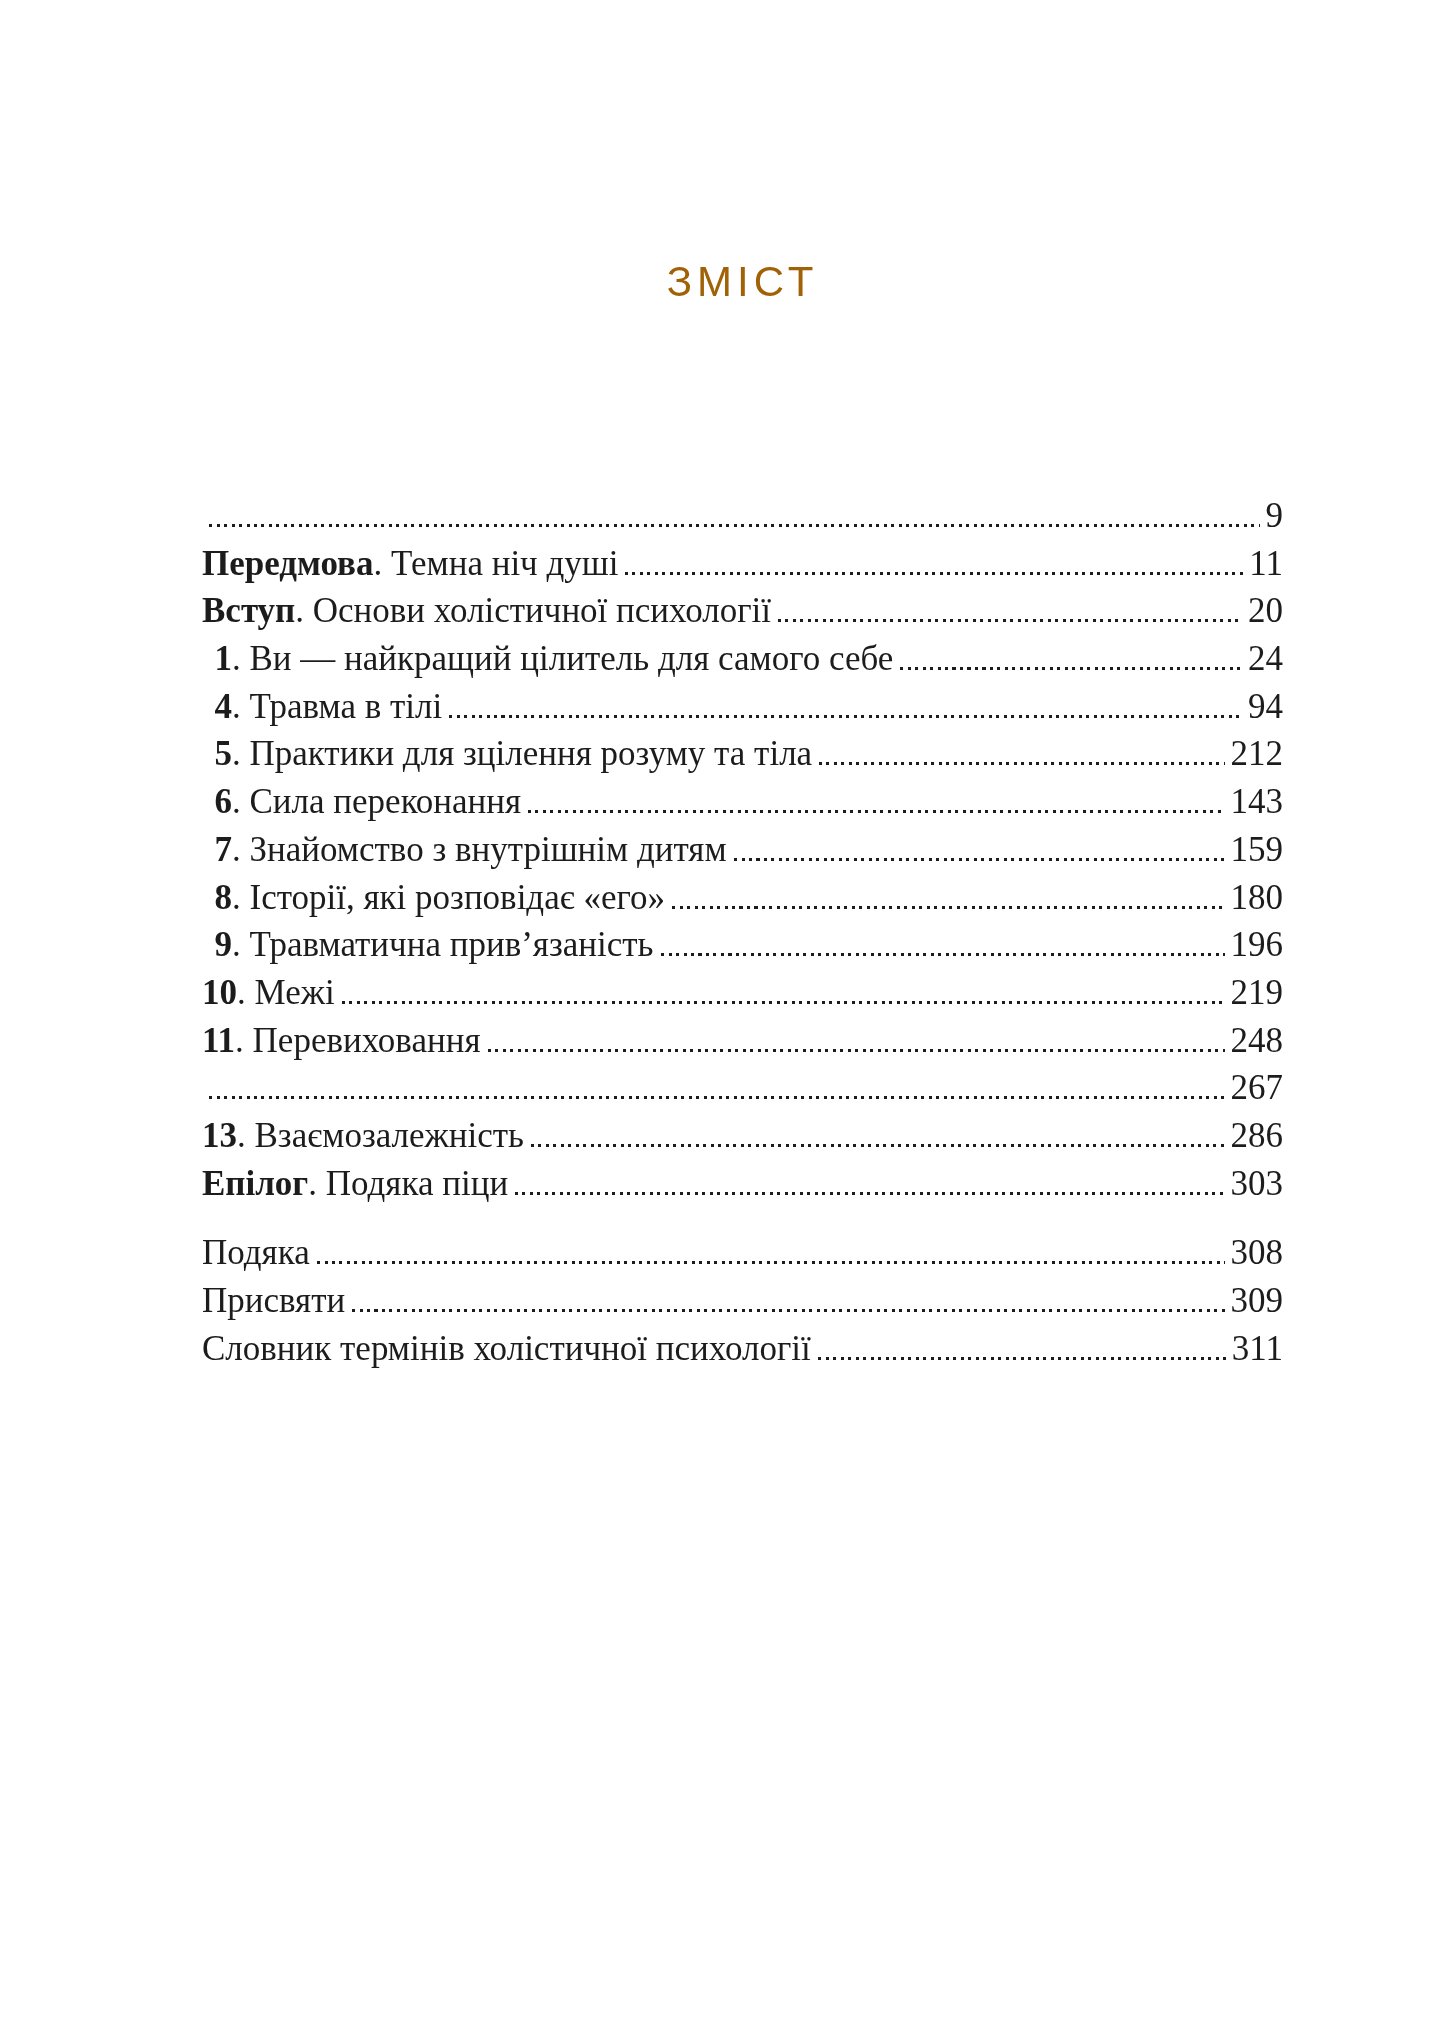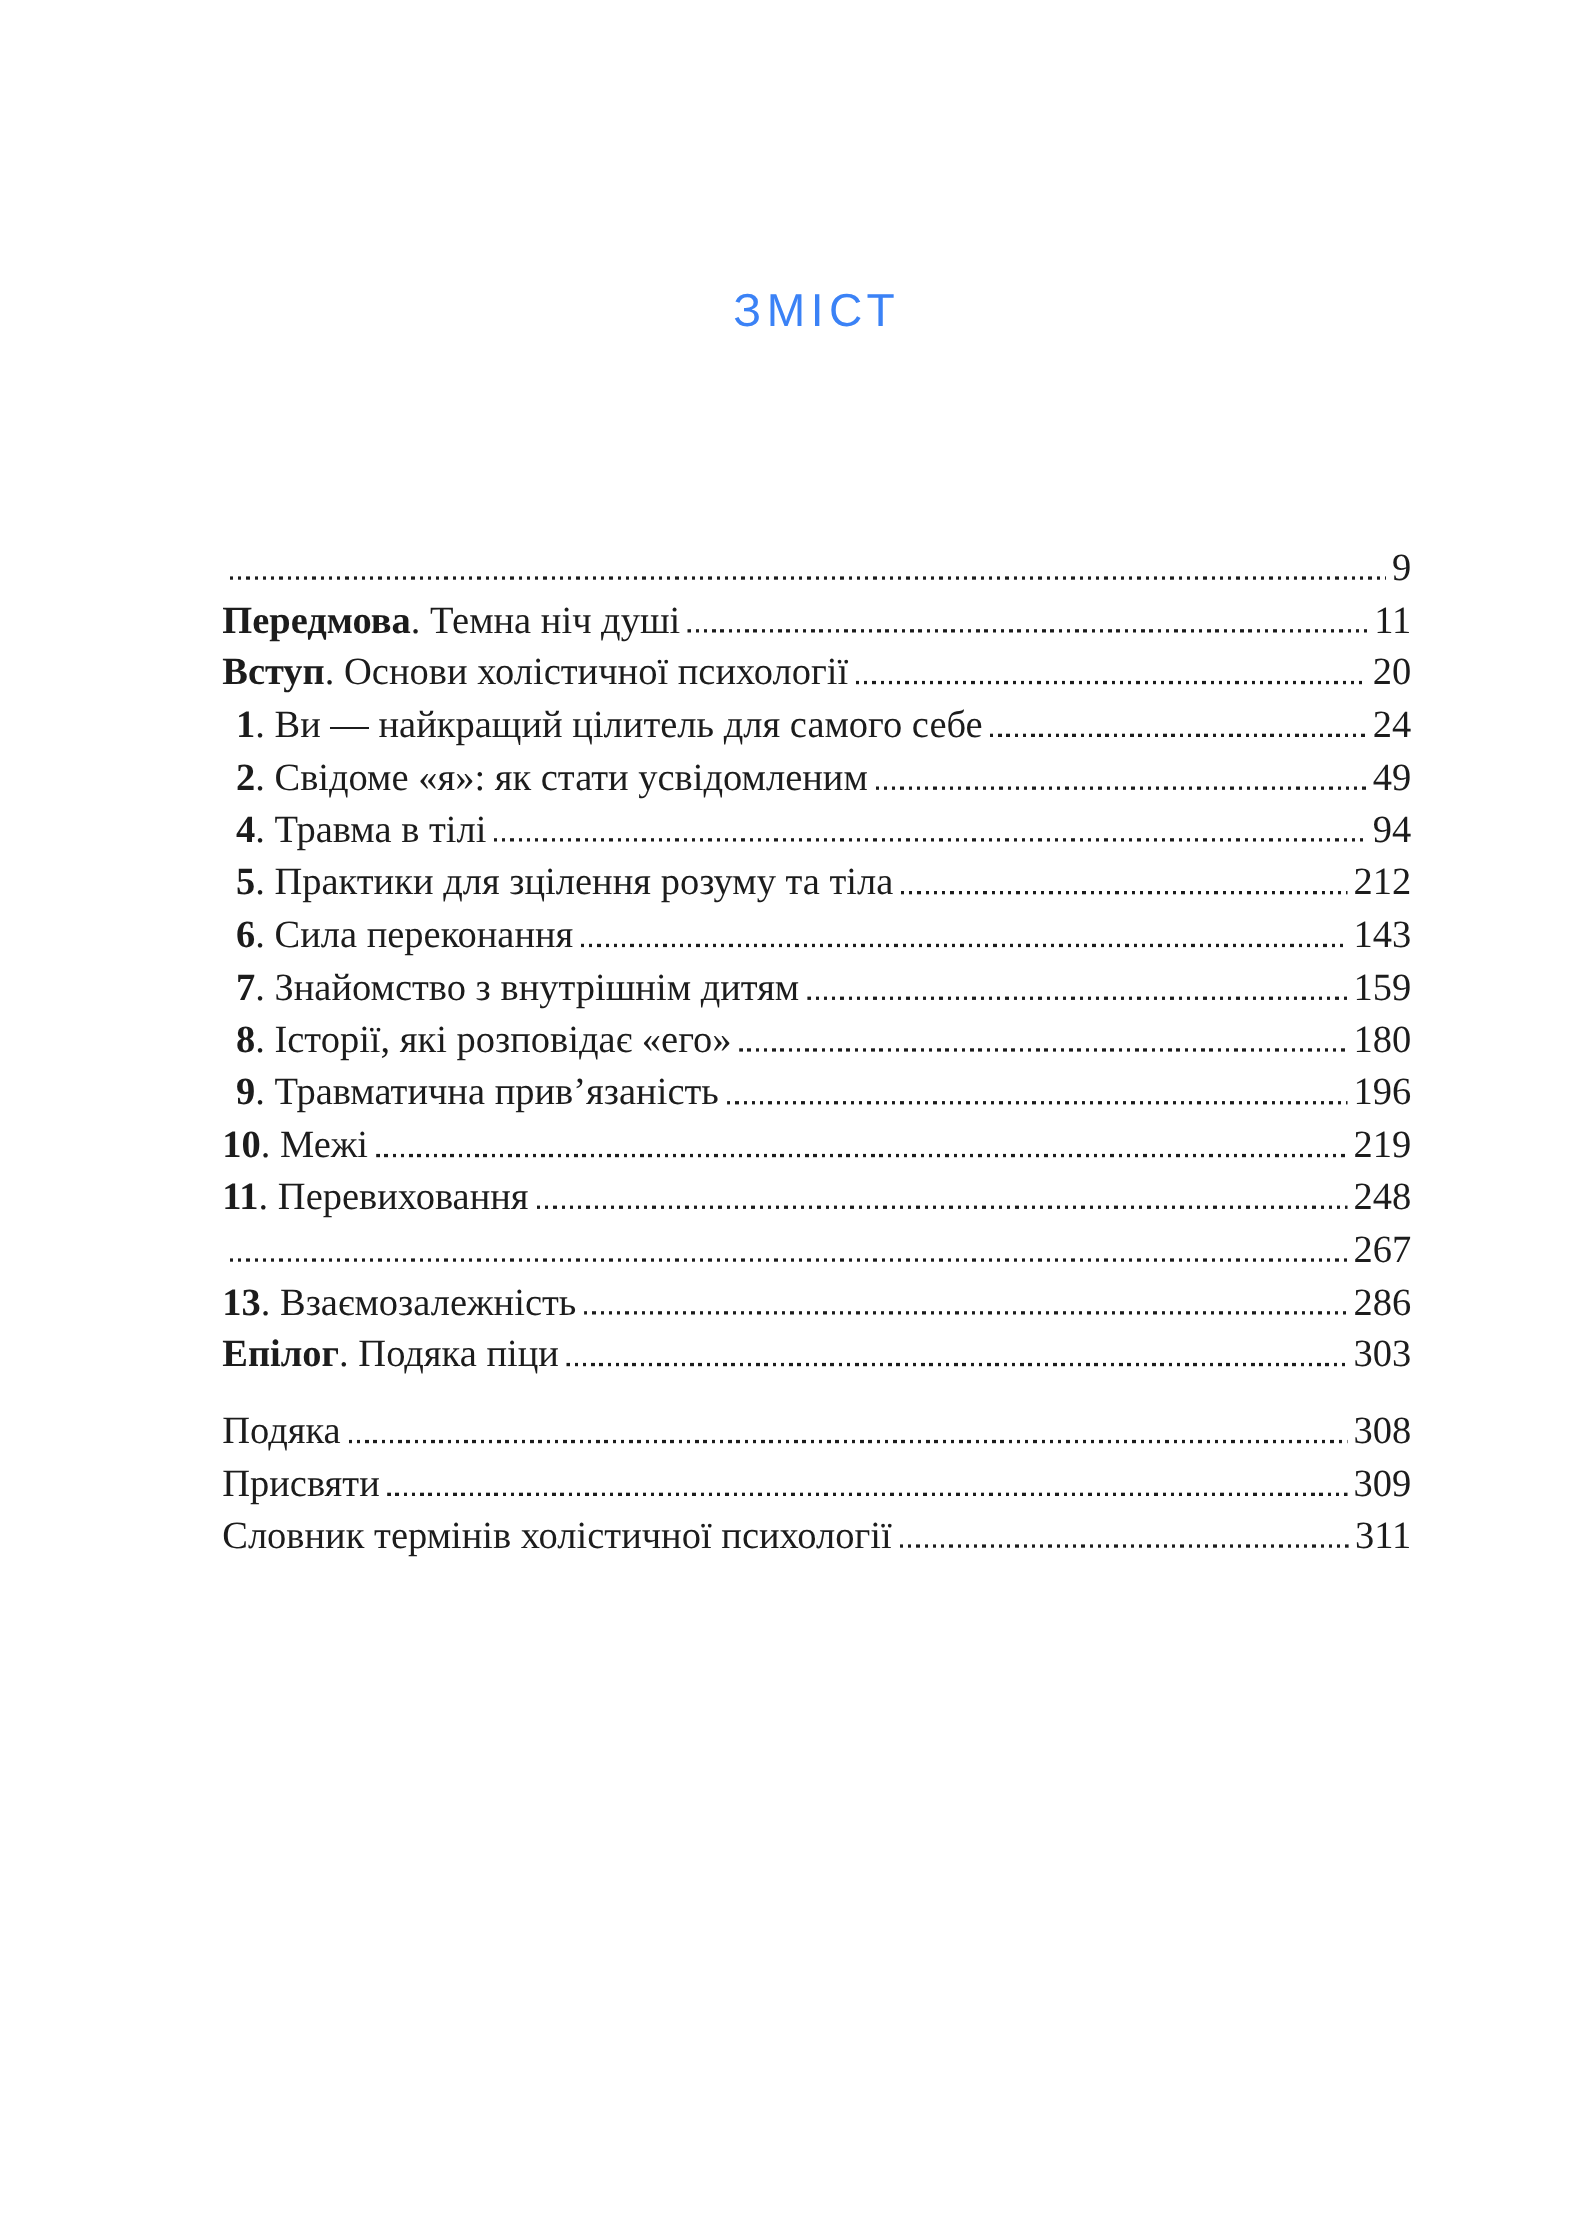--- a/index.html
+++ b/index.html
@@ -17,21 +17,21 @@
     width:1081px;
   }
   .page-title{
     margin:261px 0 0 0;
     font-family:"Liberation Sans", sans-serif;
     font-weight:300;
     font-size:42px;
     line-height:42px;
     letter-spacing:5px;
     text-align:center;
-    color:#3b82f6;
+    color:#a16207;
   }
   .toc{margin-top:193px}
   .toc-group{margin:0;padding:0}
   .toc-group.chapters{}
   .toc-group.back{margin-top:22px}
   .row{
     display:flex;
     align-items:baseline;
     height:47.7px;
     font-size:35px;
@@ -75,25 +75,20 @@
           <span class="label"><b>Вступ</b><span>. Основи холістичної психології</span></span>
           <span class="leader"></span>
           <span class="page-num">20</span>
         </div>
       </div>
     <div class="toc-group chapters" id="group-chapters">
         <div class="row">
           <span class="label"><span class="num">1</span><span>. Ви — найкращий цілитель для самого себе</span></span>
           <span class="leader"></span>
           <span class="page-num">24</span>
-        </div>
-        <div class="row">
-          <span class="label"><span class="num">2</span><span>. Свідоме «я»: як стати усвідомленим</span></span>
-          <span class="leader"></span>
-          <span class="page-num">49</span>
         </div>
         <div class="row">
           <span class="label"><span class="num">4</span><span>. Травма в тілі</span></span>
           <span class="leader"></span>
           <span class="page-num">94</span>
         </div>
         <div class="row">
           <span class="label"><span class="num">5</span><span>. Практики для зцілення розуму та тіла</span></span>
           <span class="leader"></span>
           <span class="page-num">212</span>

